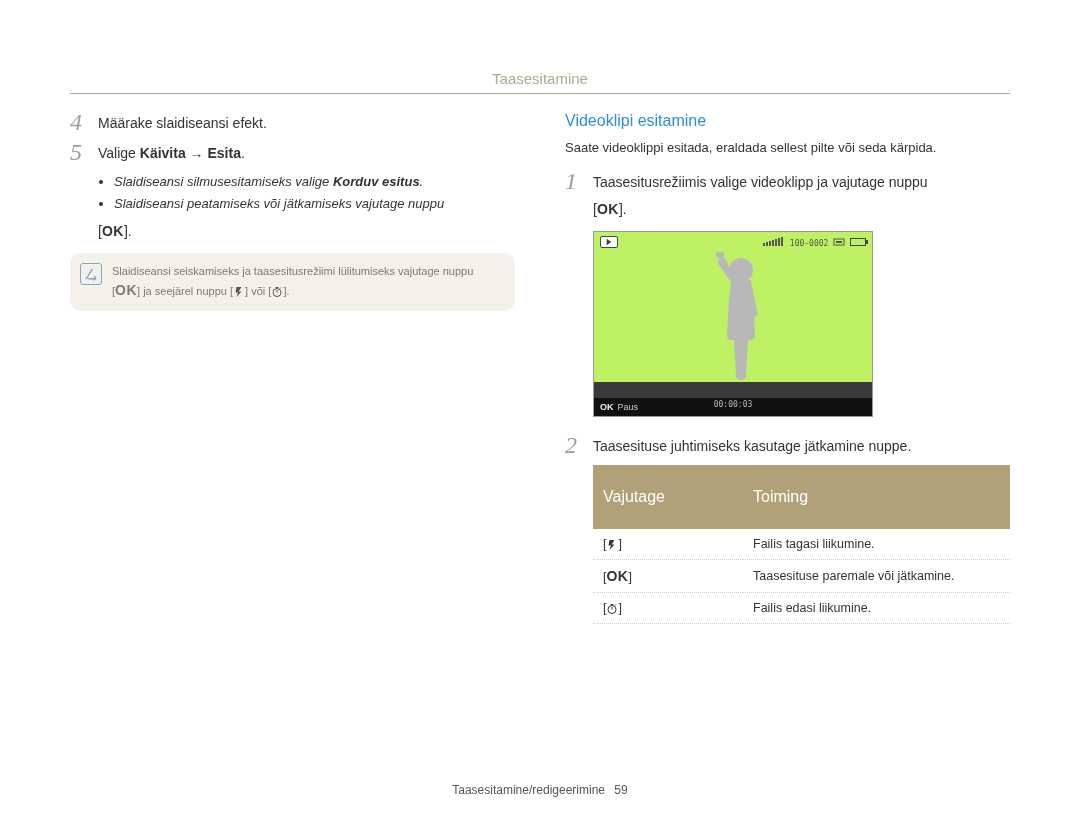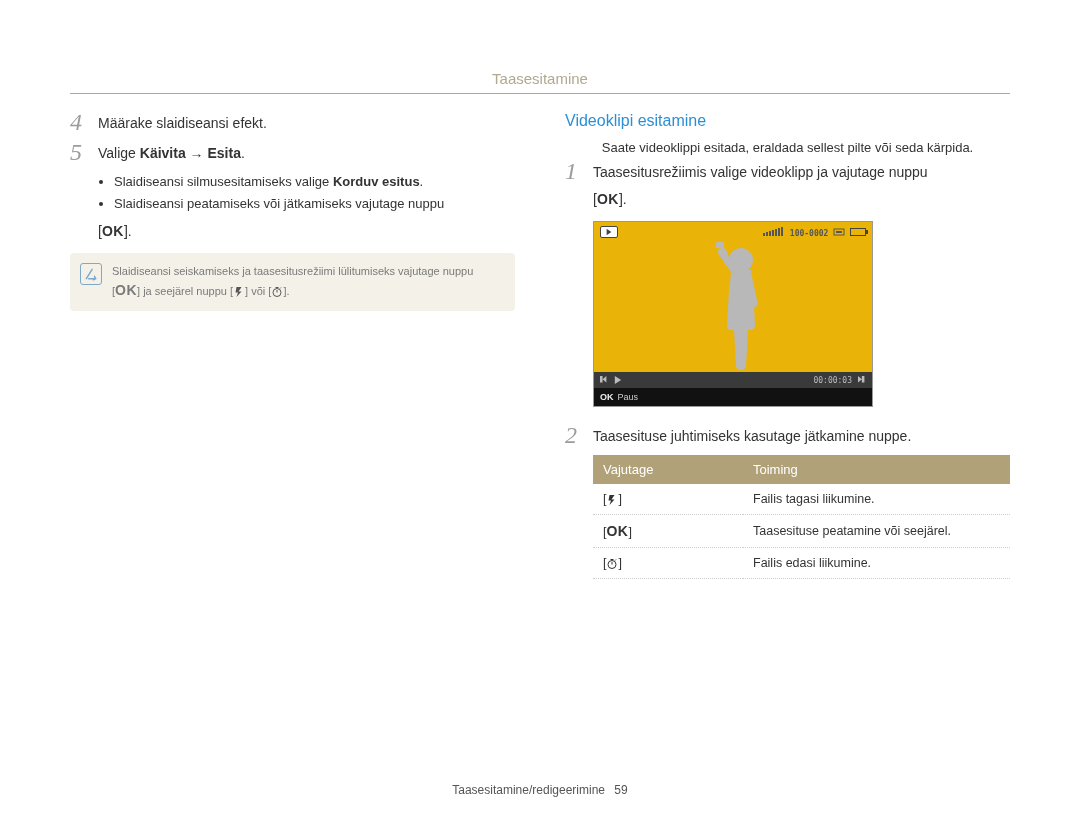--- a/index.html
+++ b/index.html
@@ -56,39 +56,40 @@
     font-size: 14px;
     line-height: 1.4;
     padding-top: 2px;
   }
   .step-text b { font-weight: bold; }
   ul.bullets {
     list-style: disc;
     padding-left: 44px;
     margin-top: 0;
     margin-bottom: 10px;
+    font-style: italic;
   }
   ul.bullets li {
     font-size: 13px;
     line-height: 1.5;
     margin-bottom: 2px;
   }
   .ok-line {
     padding-left: 28px;
     font-size: 14px;
     margin-bottom: 14px;
   }
   .ok-symbol {
     font-weight: bold;
     font-size: 14px;
     letter-spacing: 0.5px;
   }
   .note-box {
     background: #f4f1e8;
-    border-radius: 4px;
+    border-radius: 11px;
     padding: 10px 12px 10px 42px;
     position: relative;
     font-size: 11px;
     color: #7a7a7a;
     line-height: 1.5;
   }
   .note-icon {
     position: absolute;
     left: 10px;
     top: 10px;
@@ -109,37 +110,35 @@
     height: 12px;
   }
   .h2 {
     font-size: 16px;
     color: #2b8fd6;
     font-weight: normal;
     margin-bottom: 10px;
   }
   .intro {
     font-size: 13px;
-    margin-bottom: 6px;
-    text-align: center;
+    margin-bottom: 16px;
   }
   .video-fig {
     width: 280px;
     margin-left: 28px;
     margin-top: 8px;
     margin-bottom: 18px;
     border: 1px solid #999;
     background: #fff;
   }
   .video-screen {
     height: 150px;
     position: relative;
-    background: #eab308;
+    background: #bef264;
     overflow: hidden;
-    font-weight: bold;
   }
   .topbar {
     position: absolute;
     top: 4px; left: 6px; right: 6px;
     display: flex;
     justify-content: space-between;
     align-items: center;
     font-size: 8px;
     color: #555;
     font-family: monospace;
@@ -165,20 +164,21 @@
   .controlbar {
     height: 16px;
     background: #3a3a3a;
     display: flex;
     align-items: center;
     gap: 6px;
     padding: 0 6px;
     color: #bbb;
     font-size: 8px;
     font-family: monospace;
+    flex-direction: column;
   }
   .ctl-sep { flex: 1; }
   .statusbar {
     height: 18px;
     background: #111;
     color: #ccc;
     font-size: 9px;
     display: flex;
     align-items: center;
     padding: 0 6px;
@@ -190,22 +190,22 @@
     width: calc(100% - 28px);
     border-collapse: collapse;
     font-size: 12.5px;
     margin-top: 8px;
   }
   table.controls th {
     background: #b0a178;
     color: #fff;
     font-weight: normal;
     text-align: left;
-    padding: 7px 10px;
-    font-size: 13px;
+    padding: 23px 10px;
+    font-size: 16px;
   }
   table.controls th:first-child { width: 150px; }
   table.controls td {
     padding: 8px 10px;
     border-bottom: 1px dotted #ccc;
     vertical-align: middle;
   }
   .footer {
     position: absolute;
     bottom: 18px;
@@ -352,21 +352,21 @@
         </thead>
         <tbody>
           <tr>
             <td>[<svg class="icon-inline" viewBox="0 0 24 24" fill="#333">
                   <path d="M7 2 L17 2 L11 11 L17 11 L7 22 L10 13 L5 13 Z"></path>
                 </svg>]</td>
             <td>Failis tagasi liikumine.</td>
           </tr>
           <tr>
             <td>[<span class="ok-symbol">OK</span>]</td>
-            <td>Taasesituse peatamine või seejärel.</td>
+            <td>Taasesituse paremale või jätkamine.</td>
           </tr>
           <tr>
             <td>[<svg class="icon-inline" viewBox="0 0 24 24" fill="none" stroke="#333" stroke-width="2">
                   <circle cx="12" cy="13" r="8"></circle>
                   <path d="M12 13 L12 8 M9 3 L15 3 M18 5 L20 3"></path>
                 </svg>]</td>
             <td>Failis edasi liikumine.</td>
           </tr>
         </tbody>
       </table>

